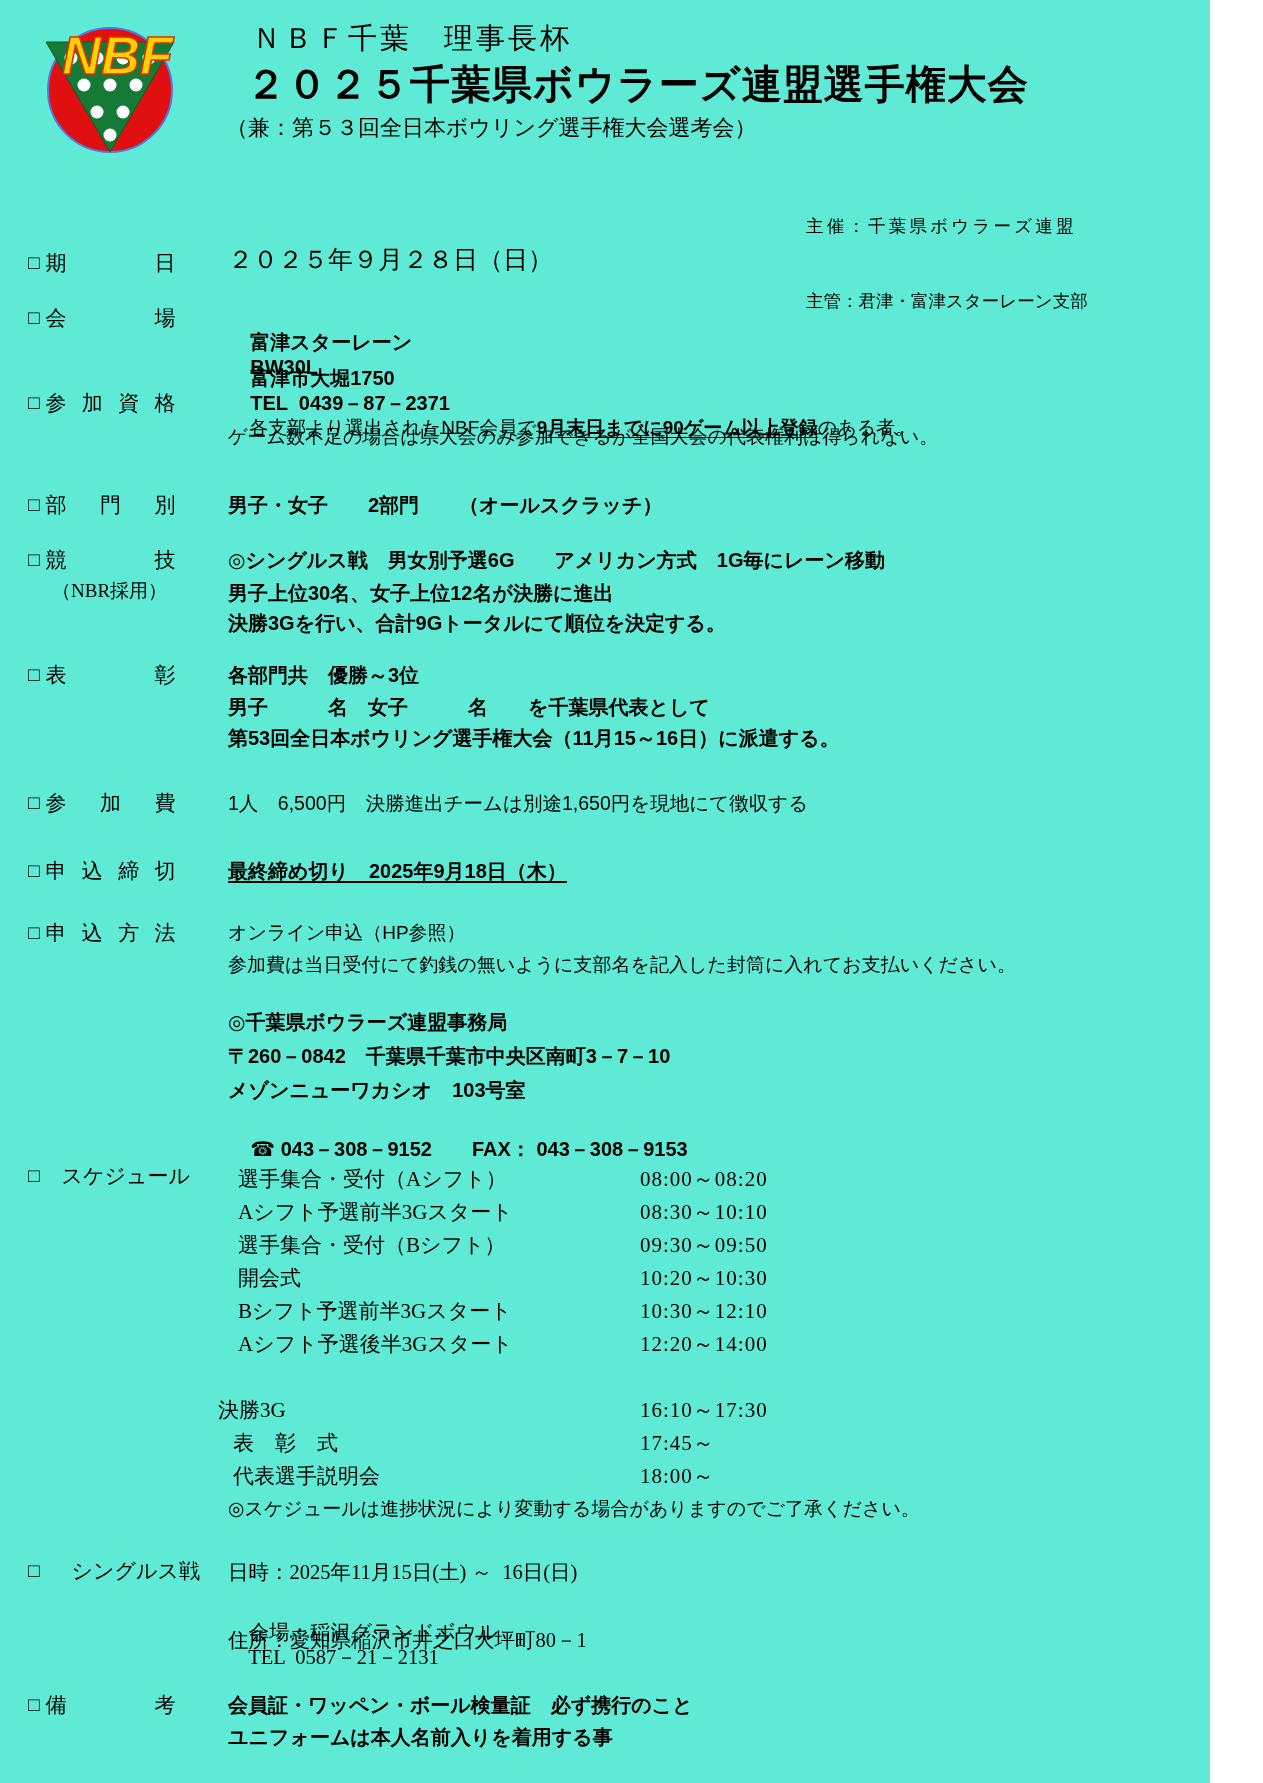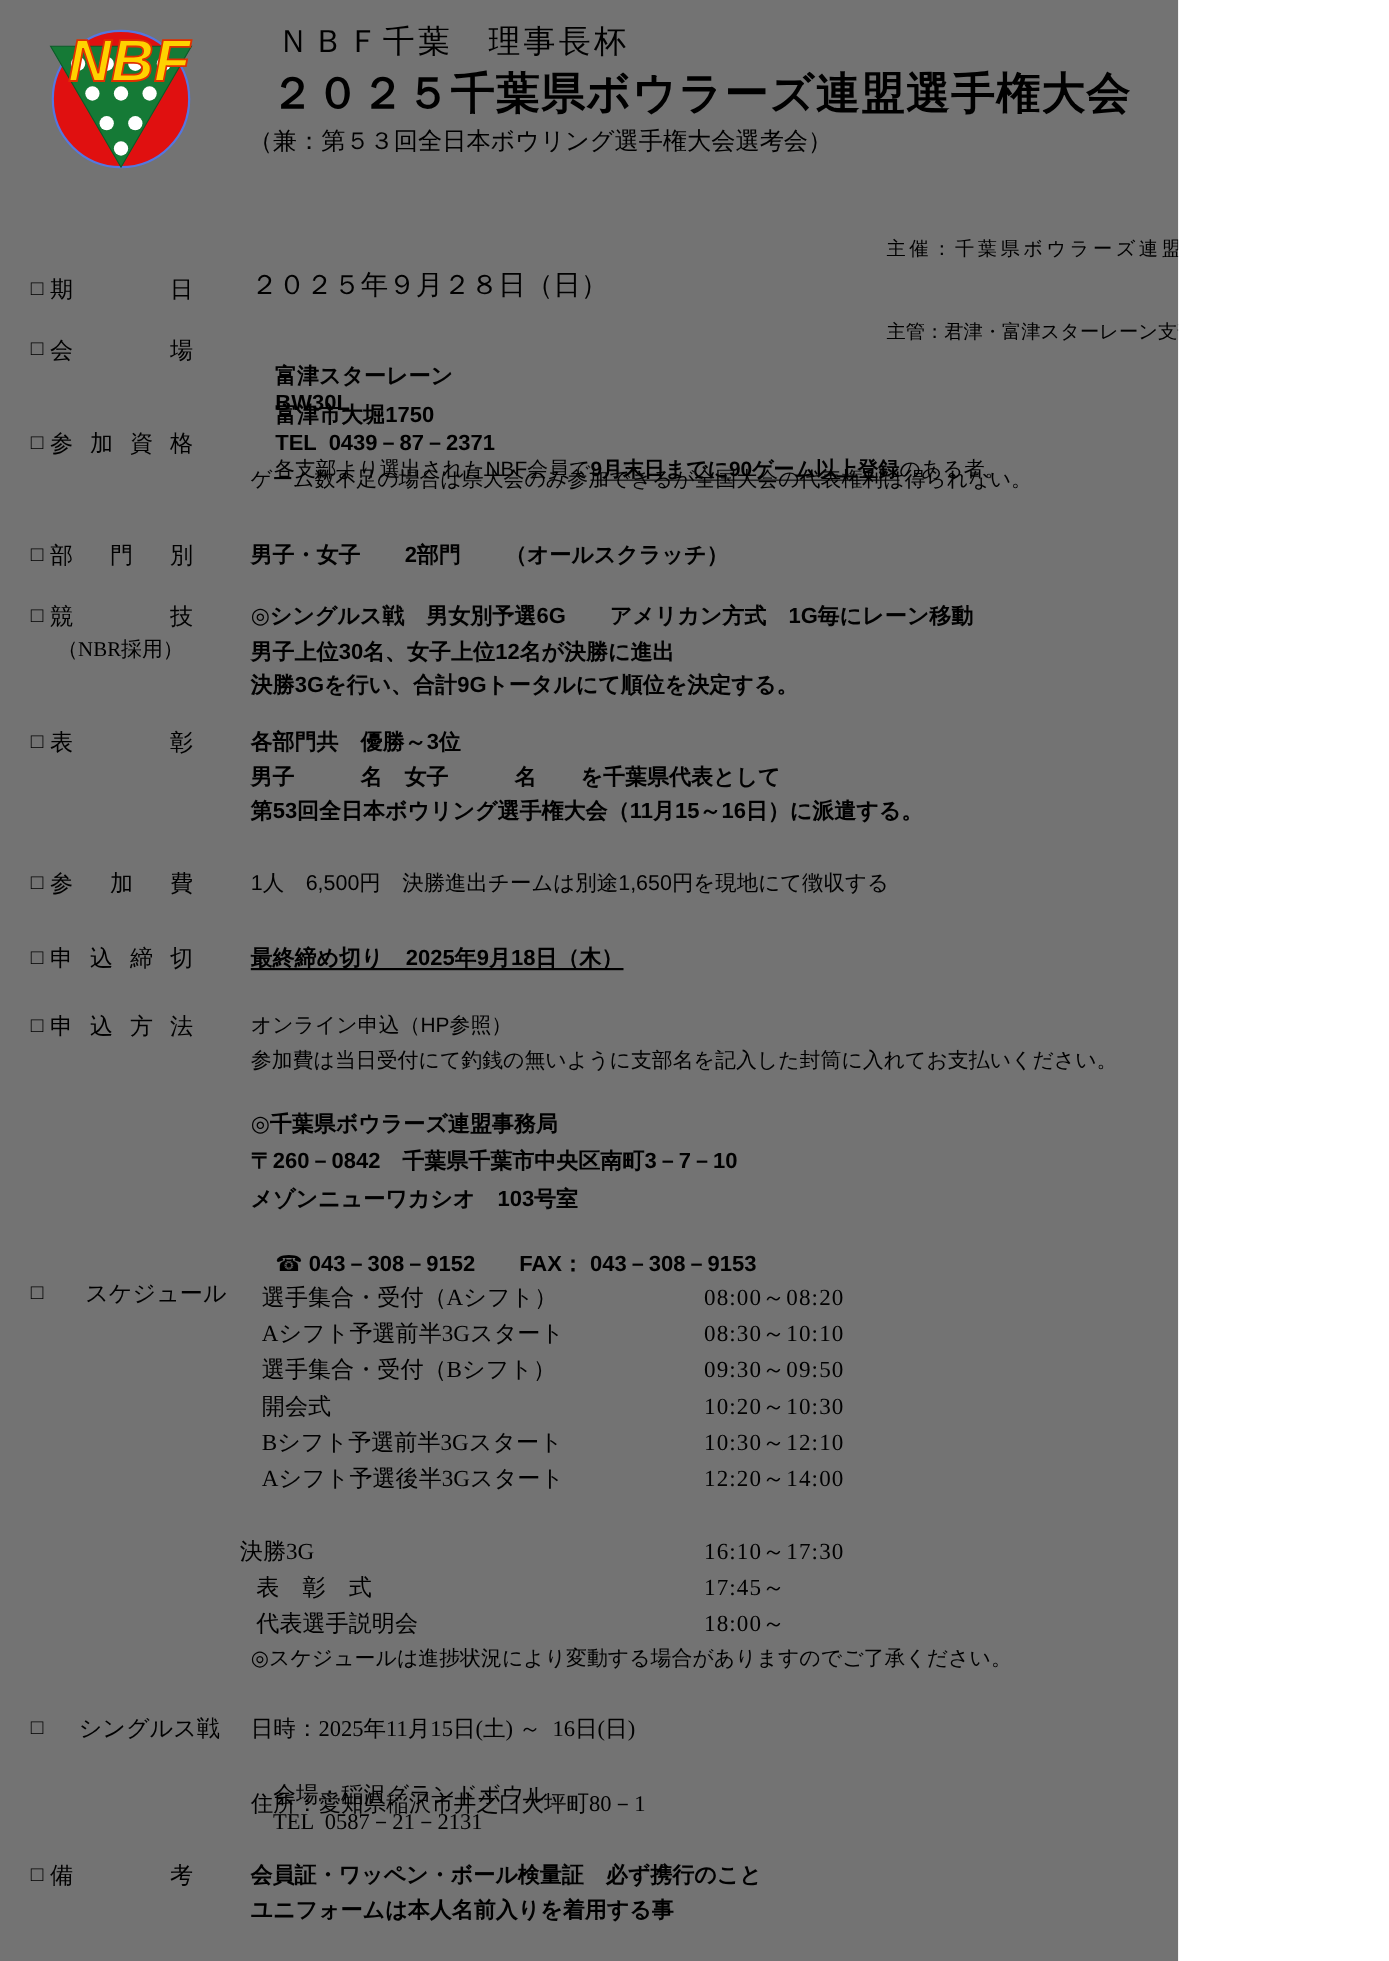--- a/index.html
+++ b/index.html
@@ -1,36 +1,36 @@
 <!DOCTYPE html>
 <html lang="ja"><head>
 <meta charset="utf-8">
 <style>
   html,body{margin:0;padding:0;background:#fff;}
-  .page{position:relative;width:1071px;height:1783px;background:#737373;overflow:hidden;
+  .page{position:relative;width:1210px;height:1783px;background:#5eead4;overflow:hidden;
         font-family:"Liberation Serif","DejaVu Serif",serif;color:#000;}
   .abs{position:absolute;white-space:pre;line-height:1.25;}
   .gothic{font-family:"Liberation Sans","DejaVu Sans",sans-serif;}
   .b{font-weight:bold;}
   .u{text-decoration:underline;text-underline-offset:3px;}
 
   
   .t1{left:252px;top:20px;font-size:29px;letter-spacing:3px;}
   .t2{left:246px;top:60px;font-size:40px;font-weight:bold;letter-spacing:1px;}
   .t3{left:226px;top:114px;font-size:22px;}
   .orgblock{left:806px;top:164px;width:300px;font-size:17.5px;line-height:25px;}
   .orgline1{display:block;letter-spacing:3.2px;white-space:pre;}
   .orgline2{display:block;white-space:pre;}
 
   
   .lblrow{position:absolute;left:28px;display:flex;align-items:flex-start;}
   .boxg{font-size:19px;margin-right:6px;line-height:1.35;}
   .lbl{display:inline-block;width:130px;font-size:21px;line-height:1.25;
        text-align:justify;text-align-last:justify;}
-  .lbl-plain{display:inline-block;font-size:21px;line-height:1.25;margin-left:32px;}
+  .lbl-plain{display:inline-block;font-size:21px;line-height:1.25;margin-left:16px;}
   .lbl-plain2{display:inline-block;font-size:21px;line-height:1.25;margin-left:26px;}
   .sublabel{left:52px;font-size:19px;}
 
   
   .c{left:228px;}
   .vcol1{display:inline-block;width:237px;}
   .vcol1b{display:inline-block;width:247px;}
   .fs19{font-size:19px;} .fs195{font-size:19.5px;} .fs20{font-size:20px;}
   .fs205{font-size:20.5px;} .fs25{font-size:25px;}
 

